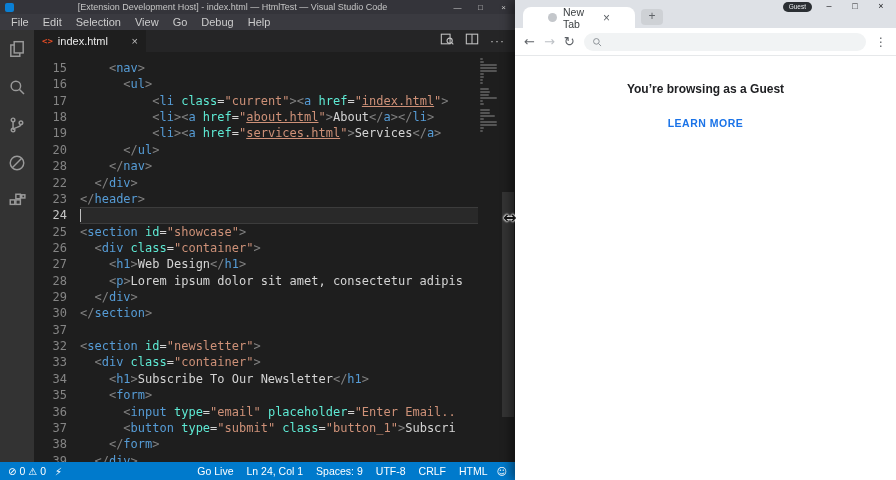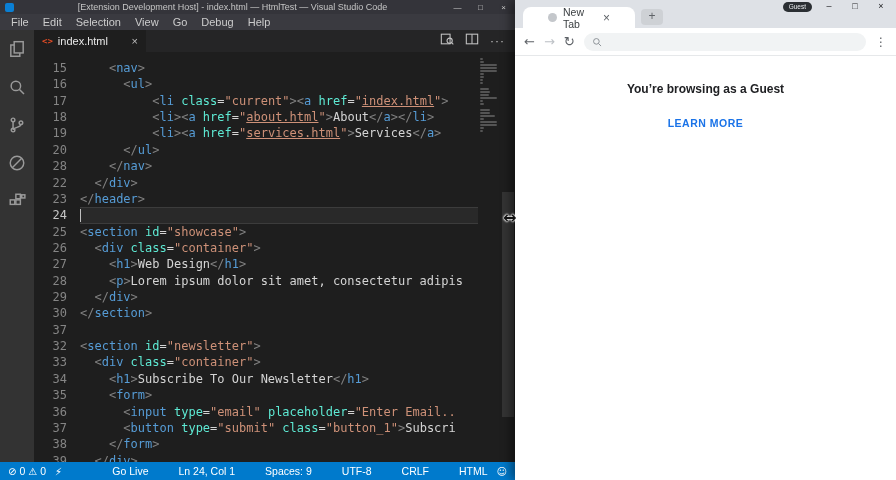--- a/index.html
+++ b/index.html
@@ -48,21 +48,21 @@
   .tk-s{color:#ce9178}.tk-sl{color:#ce9178;text-decoration:underline}.tk-x{color:#d4d4d4}
   #minimap{position:absolute;right:15px;top:0;width:22px;bottom:0;padding-top:6px}
   .mm-line{height:2px;margin:0 0 1px 2px;background:#8a8a8a;opacity:.5;border-radius:1px}
   .vs-scrollbar{position:absolute;right:0;top:0;width:15px;bottom:0}
   .vs-thumb{position:absolute;right:1px;width:12px;top:140px;height:225px;background:rgba(121,121,121,.25)}
 
   .vs-statusbar{position:absolute;left:0;bottom:0;width:515px;height:18px;background:#007acc;
     display:flex;align-items:center;color:#fff;font-size:10.5px;padding:0 8px;gap:9px}
   .sb-glyph{font-family:"DejaVu Sans",sans-serif;font-size:10px}
   .sb-group{display:flex;align-items:center;gap:3px}
-  .sb-right{margin-left:auto;display:flex;align-items:center;gap:30px}
+  .sb-right{margin-left:auto;display:flex;align-items:center;gap:13px}
 
   
   #browser{position:absolute;left:515px;top:0;width:381px;height:480px;background:#fff;
     box-shadow:-4px 0 10px rgba(0,0,0,.45)}
   .br-tabstrip{position:relative;height:28px;background:#dee1e6}
   .br-tab{position:absolute;left:8px;top:7px;width:112px;height:21px;background:#fff;
     border-radius:8px 8px 0 0;display:flex;align-items:center;gap:6px;padding:0 25px;
     font-size:10.5px;color:#3c4043}
   .favicon{width:9px;height:9px;border-radius:50%;background:#c4c7cb;flex:0 0 auto}
   .br-tab-close{margin-left:auto;color:#5f6368;font-size:12px}

